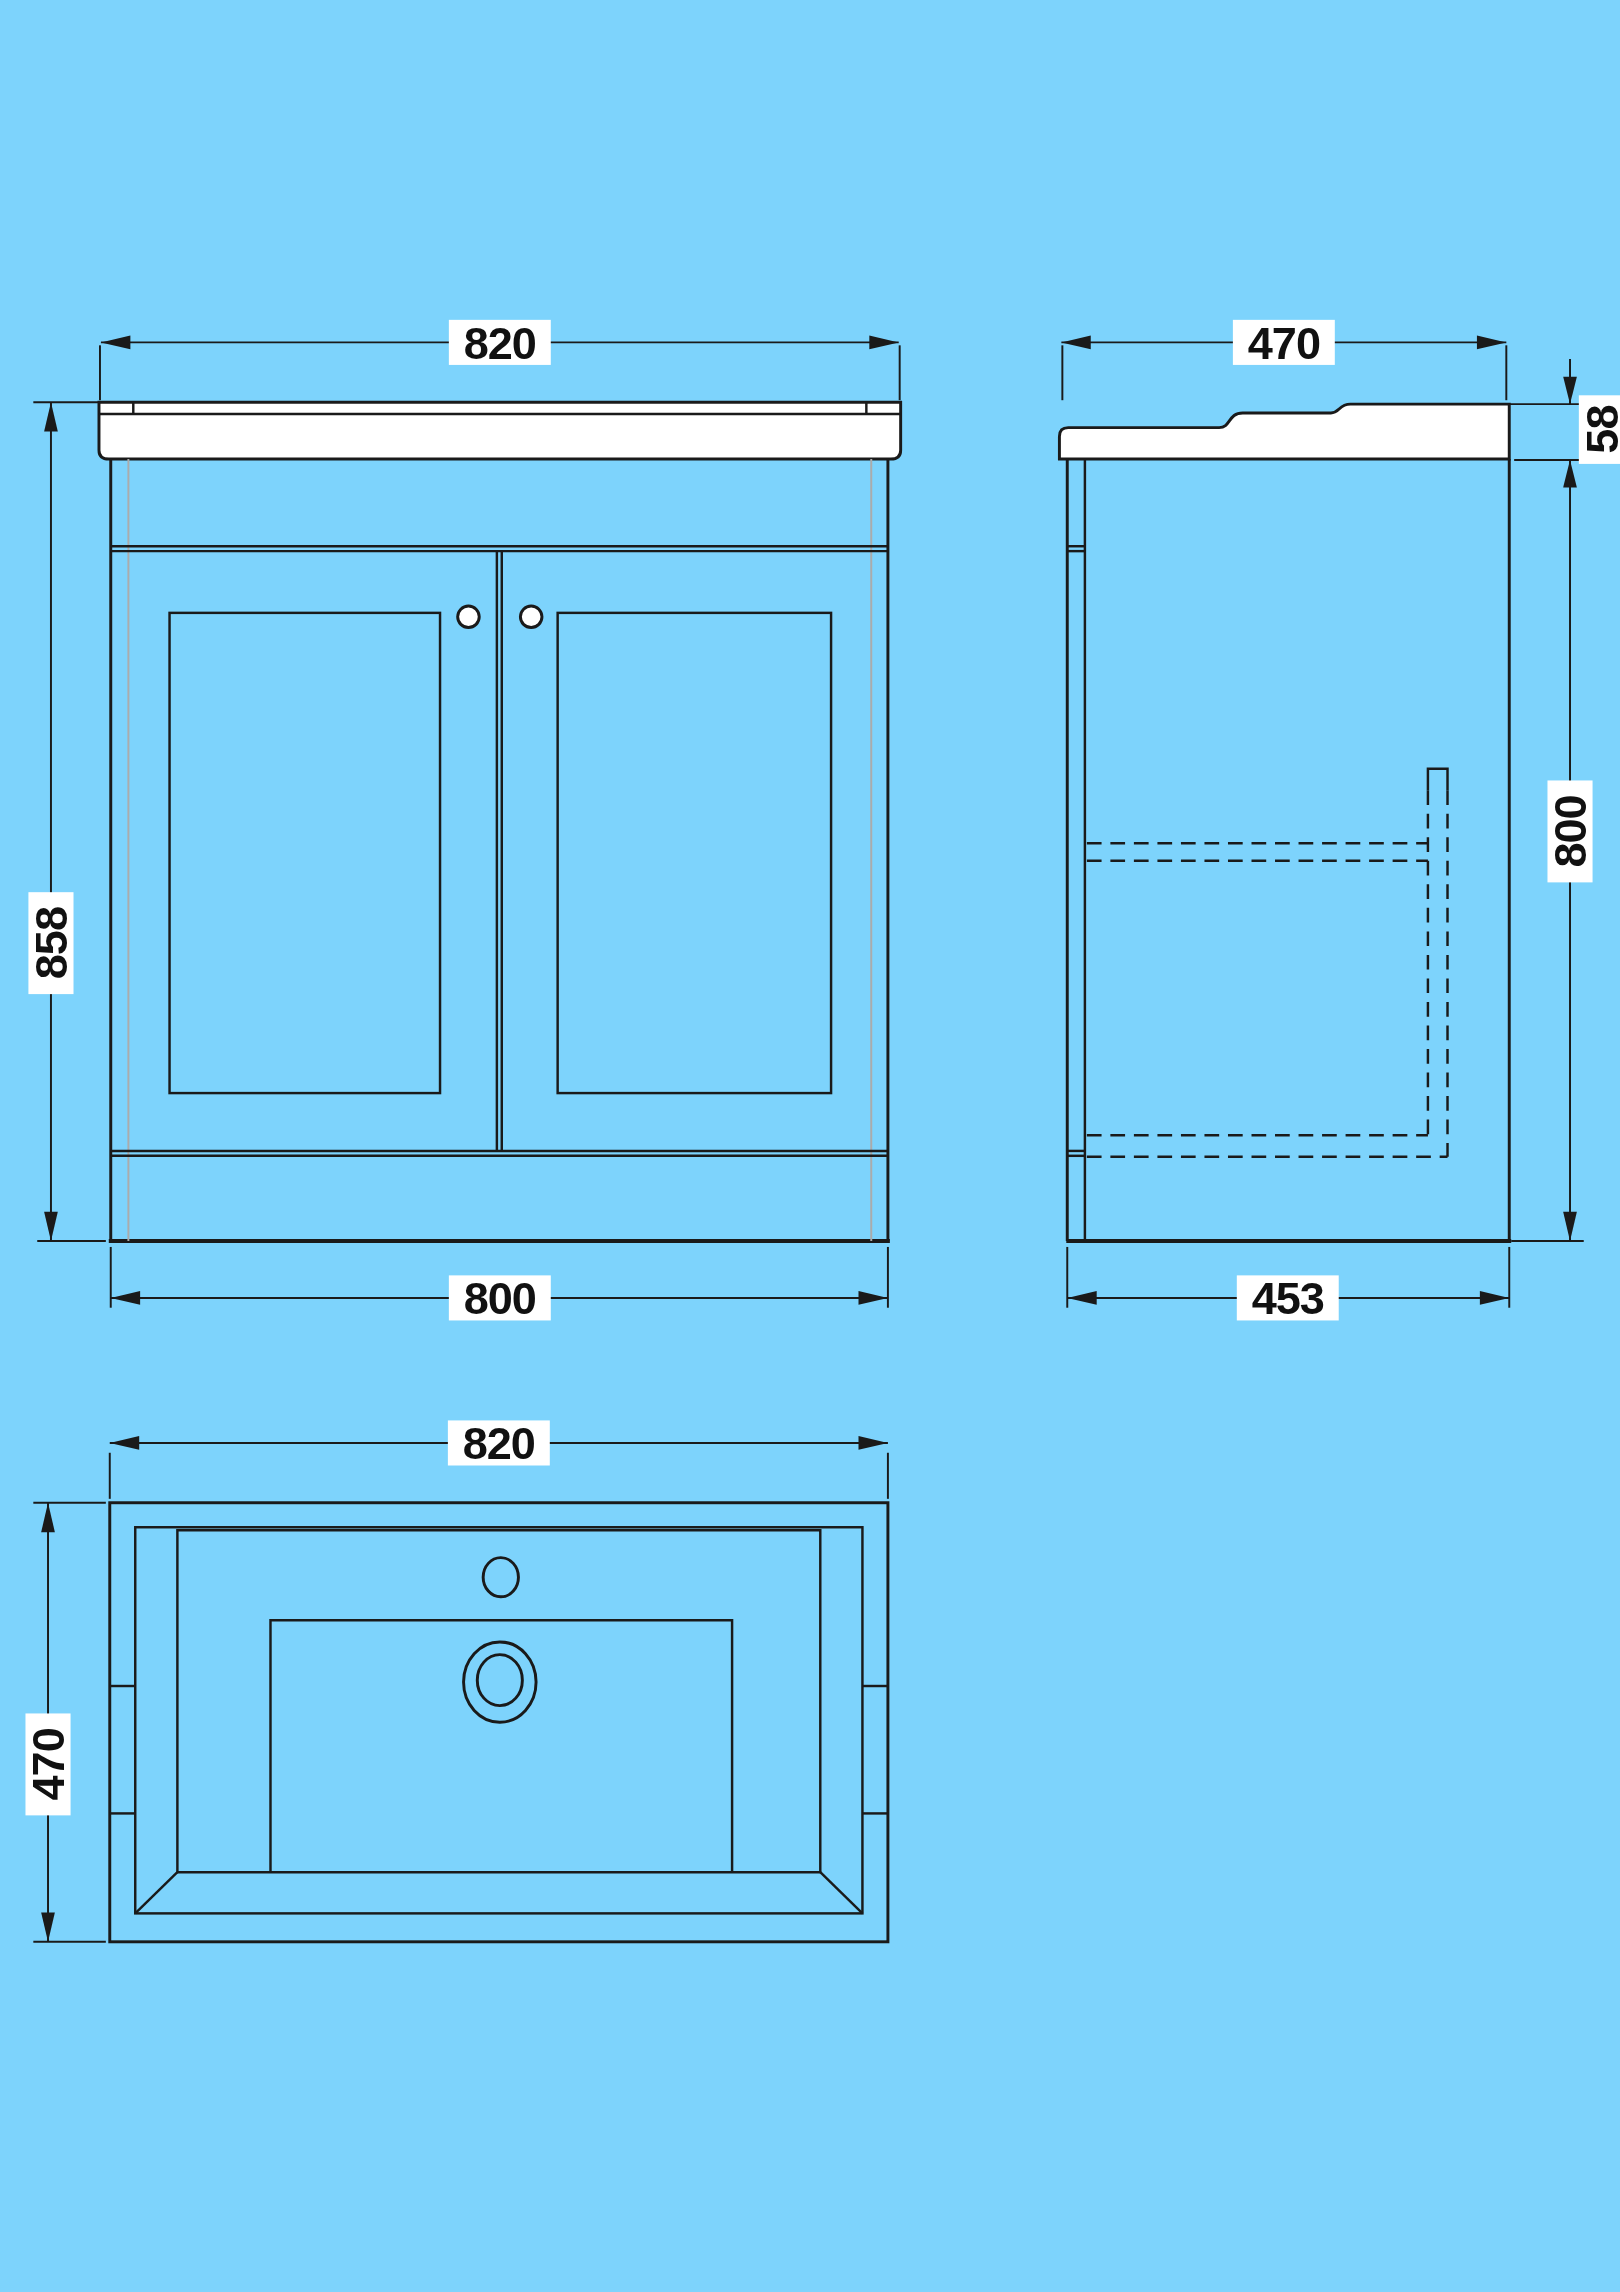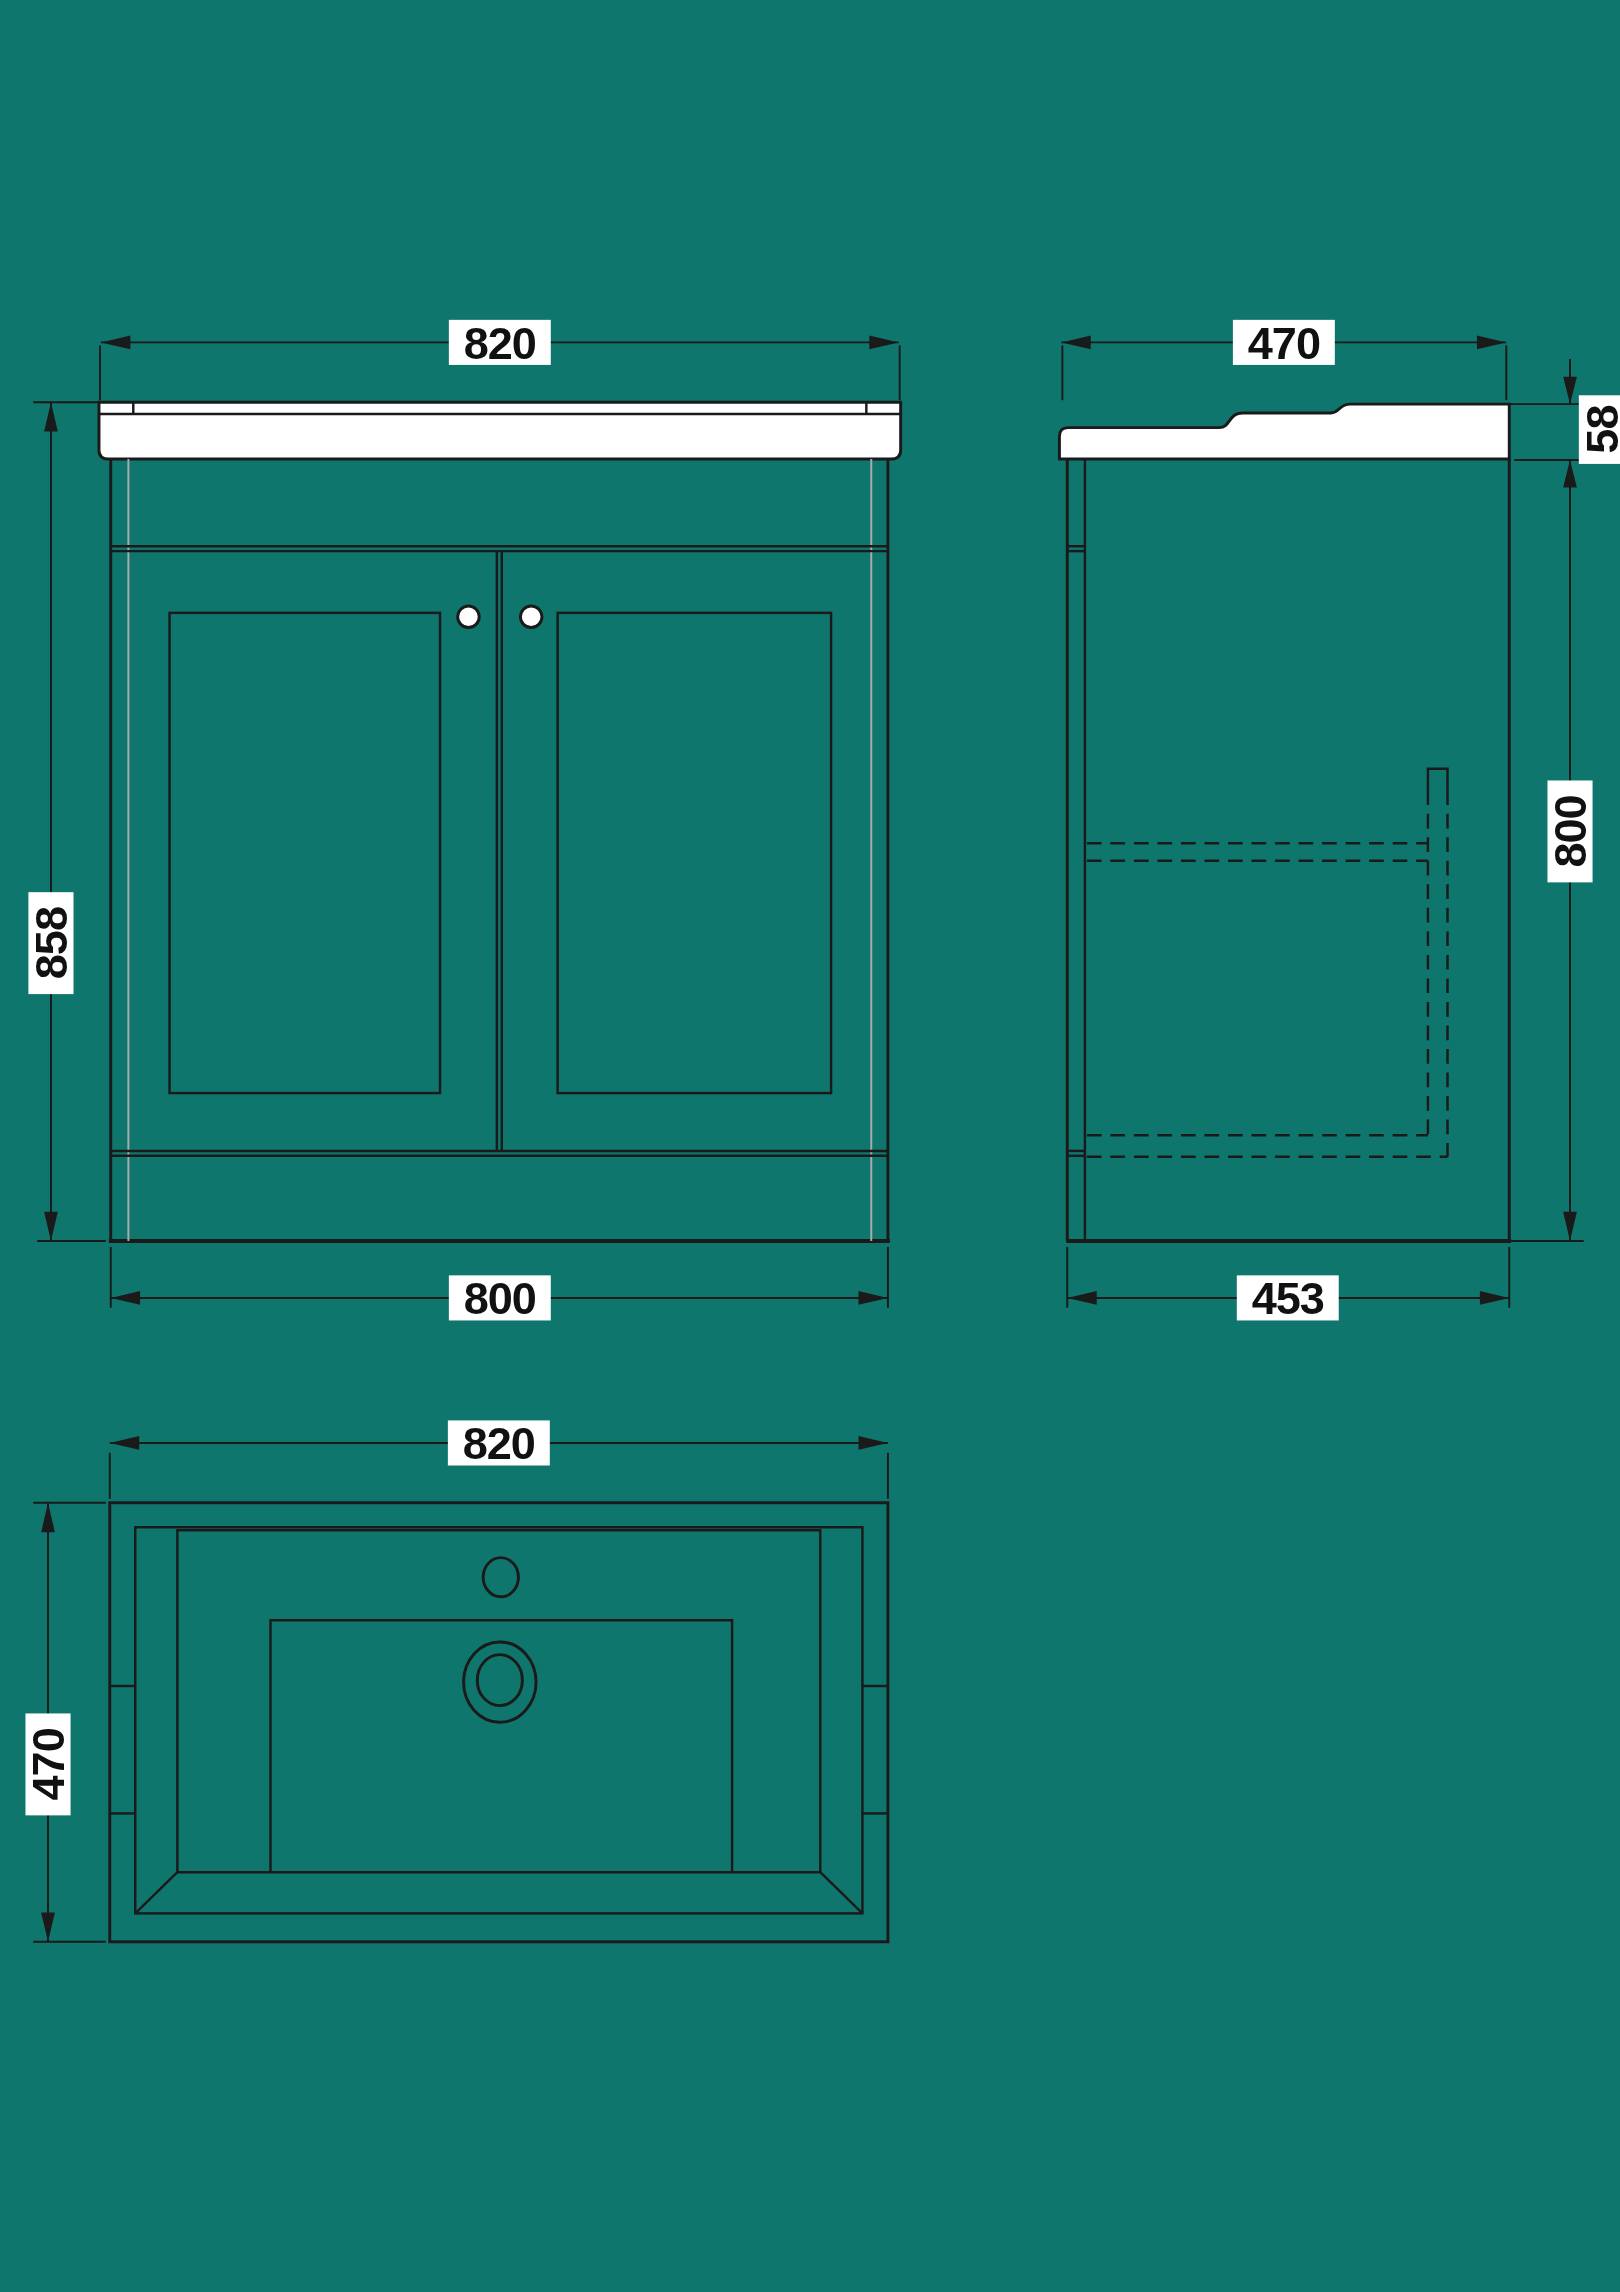--- a/index.html
+++ b/index.html
@@ -4,21 +4,21 @@
 <style>
   html, body {
     margin: 0;
     padding: 0;
     background: #ffffff;
   }
   .sheet {
     position: relative;
     width: 1620px;
     height: 2293px;
-    background: #0f766e;
+    background: #7dd3fc;
     font-family: "Liberation Sans", sans-serif;
   }
   svg { display: block; }
   .outline   { stroke: #1a1a1a; stroke-width: 3;   fill: none; }
   .outline-f { stroke: #1a1a1a; stroke-width: 3;   fill: #ffffff; }
   .thick     { stroke: #1a1a1a; stroke-width: 4;   fill: none; }
   .inner     { stroke: #1a1a1a; stroke-width: 2.5; fill: none; }
   .panel     { stroke: #1a1a1a; stroke-width: 2.5; fill: none; }
   .gray      { stroke: #ababab; stroke-width: 2;   fill: none; }
   .dim       { stroke: #1a1a1a; stroke-width: 2;   fill: none; }

